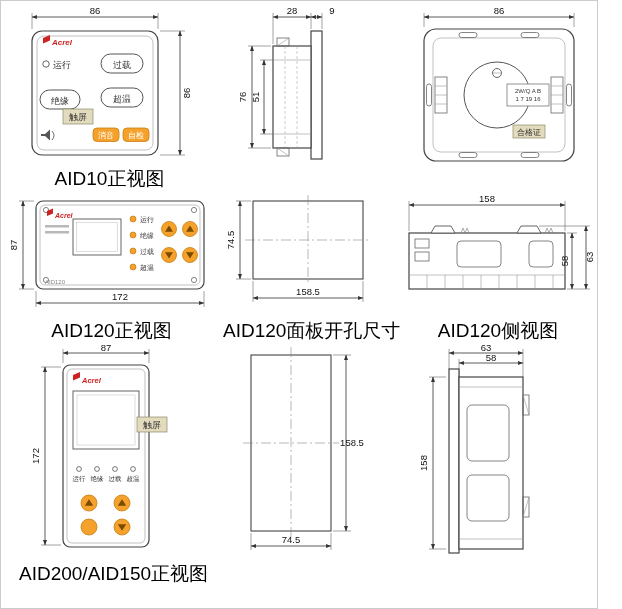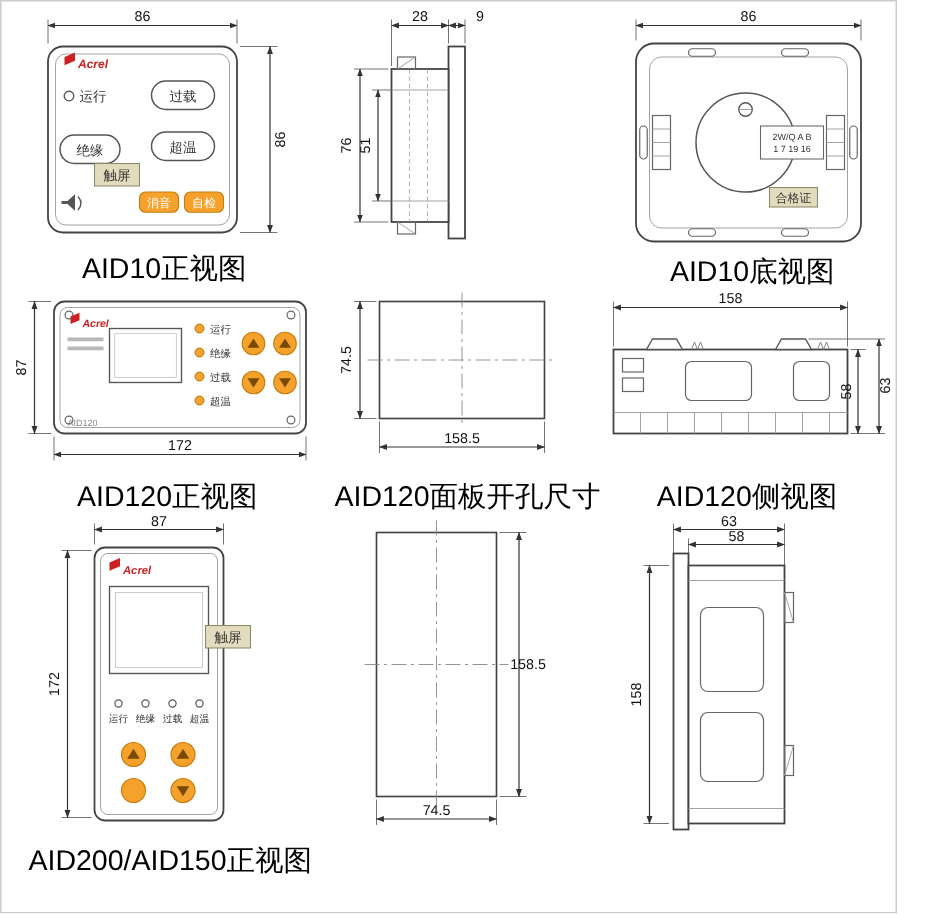--- a/index.html
+++ b/index.html
@@ -63,21 +63,21 @@
     <path d="M24,129 h4 l5,-4.5 v11 l-5,-4.5 h-4 z" fill="#555"></path>
     <path d="M35,126 q4,4.5 0,9" fill="none" stroke="#555" stroke-width="0.9"></path>
     <rect class="btn" x="76" y="123" width="26" height="13.5" rx="4"></rect>
     <text class="btxt" x="89" y="132.8">消音</text>
     <rect class="btn" x="106" y="123" width="26" height="13.5" rx="4"></rect>
     <text class="btxt" x="119" y="132.8">自检</text>
   </svg>
   <figcaption>AID10正视图</figcaption>
 </figure>
 
-<figure style="left:224px;top:4px;">
+<figure style="left:236px;top:4px;">
   <svg width="125" height="158" viewBox="0 0 125 158">
     <line class="ext" x1="36" y1="39" x2="36" y2="8"></line>
         <line class="ext" x1="74" y1="24" x2="74" y2="8"></line>
         <line class="ext" x1="85" y1="24" x2="85" y2="8"></line>
     <line class="dim" x1="36" y1="12" x2="74" y2="12" marker-start="url(#ar)" marker-end="url(#ar)"></line>
     <text class="dtx" x="55" y="9">28</text>
     <line class="dim" x1="74" y1="12" x2="85" y2="12" marker-start="url(#ar)" marker-end="url(#ar)"></line>
     <text class="dtx" x="95" y="9">9</text>
     <rect class="ol" x="74" y="26" width="11" height="128"></rect>
     <rect class="ol" x="36" y="41" width="38" height="102"></rect>
@@ -124,21 +124,20 @@
         <line class="thin" x1="142" y1="99" x2="154" y2="99"></line>
     <circle cx="88" cy="90" r="33" fill="none" stroke="#555" stroke-width="1"></circle>
     <circle cx="88" cy="68" r="4.5" fill="none" stroke="#555" stroke-width="0.9"></circle>
     <line class="thin" x1="83.5" y1="68" x2="92.5" y2="68"></line>
     <rect x="98" y="79" width="42" height="22" fill="#fff" stroke="#666" stroke-width="0.7"></rect>
     <text x="119" y="88" font-size="6" fill="#333" text-anchor="middle">2W/Q A B</text>
     <text x="119" y="96" font-size="6" fill="#333" text-anchor="middle">1 7 19 16</text>
     <rect class="tag" x="104" y="120" width="32" height="13"></rect>
     <text x="120" y="129.5" font-size="8" fill="#333" text-anchor="middle">合格证</text>
   </svg>
-  <figcaption>AID10底视图</figcaption>
 </figure>
 
 <figure style="left:8px;top:192px;">
   <svg width="205" height="122" viewBox="0 0 205 122">
     <rect class="ol" x="27" y="8" width="168" height="88" rx="7"></rect>
     <rect class="thin" x="31" y="12" width="160" height="80" rx="5"></rect>
     <circle class="ol2" cx="37" cy="17" r="2.6"></circle>
         <circle class="ol2" cx="185" cy="17" r="2.6"></circle>
     <circle class="ol2" cx="37" cy="87" r="2.6"></circle>
         <circle class="ol2" cx="185" cy="87" r="2.6"></circle>

